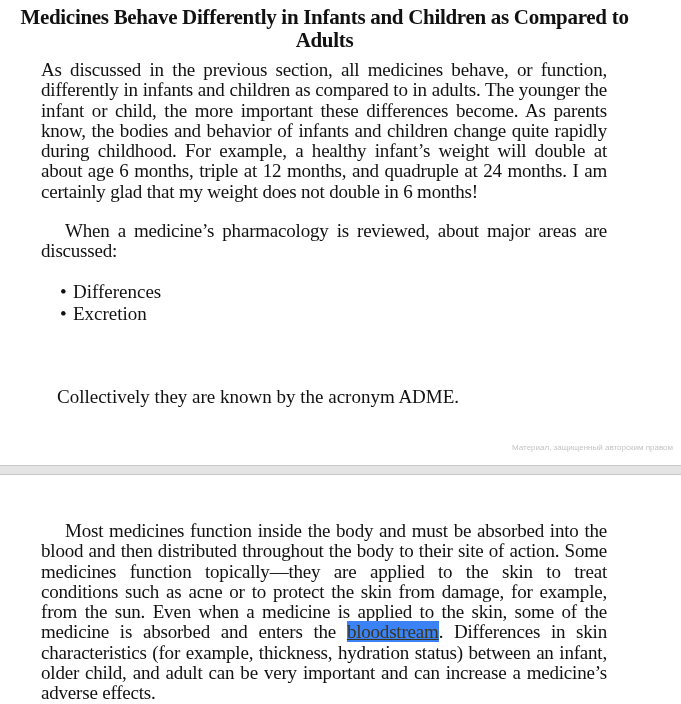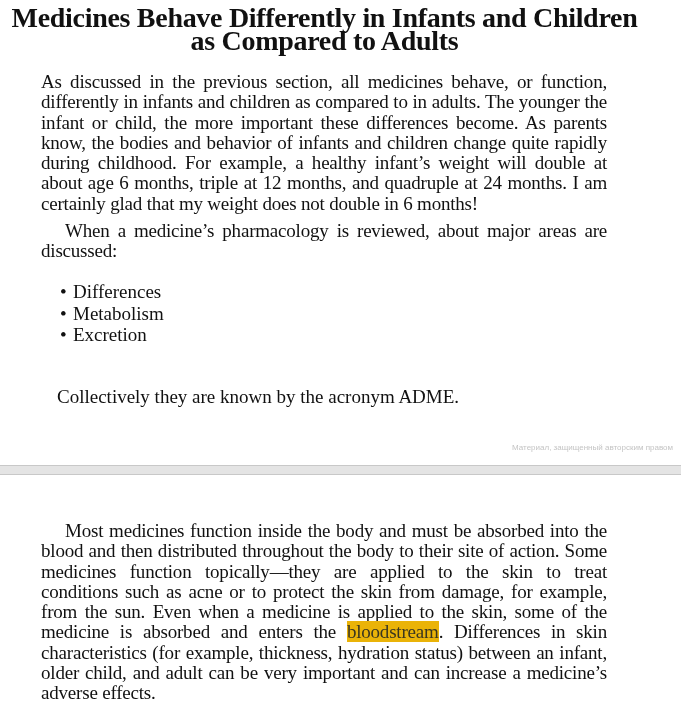--- a/index.html
+++ b/index.html
@@ -19,32 +19,32 @@
     }
     .page-1 { top: 0; height: 462px; }
     .title {
       position: absolute;
       left: 0;
       top: 6px;
       width: 649px;
       text-align: center;
       font-family: "Liberation Serif", serif;
       font-weight: bold;
-      font-size: 28px;
+      font-size: 21px;
       line-height: 23px;
       letter-spacing: -0.3px;
     }
     .para {
       font-size: 19px;
       line-height: 20.3px;
       text-align: justify;
       letter-spacing: -0.2px;
     }
     .indent { text-indent: 24px; }
-    .p1 { position: absolute; top: 72px; left: 41px; width: 566px; }
+    .p1 { position: absolute; top: 60px; left: 41px; width: 566px; }
     .p2 { position: absolute; top: 221px; left: 41px; width: 566px; }
     .list {
       position: absolute;
       top: 281px;
       left: 60px;
       list-style: none;
       font-size: 19px;
       line-height: 21.5px;
     }
     .list li { display: block; }
@@ -69,36 +69,35 @@
       position: absolute;
       top: 465px;
       left: 0;
       width: 681px;
       height: 10px;
       background: #e4e4e4;
       border-top: 1px solid #c8c8c8;
       border-bottom: 1px solid #c8c8c8;
     }
     .p4 { position: absolute; top: 521px; left: 41px; width: 566px; }
-    .highlight { background: #eab308; color: #3a3620; }
+    .highlight { background: #3b82f6; color: #3a3620; text-decoration: underline; }
   </style>
 </head>
 <body>
 
 <div class="page page-1"></div>
 
 <h1 class="title">Medicines Behave Differently in Infants and Children as Compared to Adults</h1>
 
 <p class="para p1">As discussed in the previous section, all medicines behave, or function, differently in infants and children as compared to in adults. The younger the infant or child, the more important these differences become. As parents know, the bodies and behavior of infants and children change quite rapidly during childhood. For example, a healthy infant’s weight will double at about age 6 months, triple at 12 months, and quadruple at 24 months. I am certainly glad that my weight does not double in 6 months!</p>
 
 <p class="para p2 indent">When a medicine’s pharmacology is reviewed, about major areas are discussed:</p>
 
 <ul class="list">
   <li><span class="bullet">•</span><span>Differences</span></li>
-  <li><span class="bullet">•</span><span>Metabolism</span></li>
   <li><span class="bullet">•</span><span>Excretion</span></li>
 </ul>
 
 <p class="p3">Collectively they are known by the acronym ADME.</p>
 
 <div class="watermark">Материал, защищенный авторским правом</div>
 
 <div class="separator"></div>
 
 <p class="para p4 indent"><span>Most medicines function inside the body and must be absorbed into the blood and then distributed throughout the body to their site of action. Some medicines function topically—they are applied to the skin to treat conditions such as acne or to protect the skin from damage, for example, from the sun. Even when a medicine is applied to the skin, some of the medicine is absorbed and enters the </span><span class="highlight">bloodstream</span><span>. Differences in skin characteristics (for example, thickness, hydration status) between an infant, older child, and adult can be very important and can increase a medicine’s adverse effects.</span></p>

